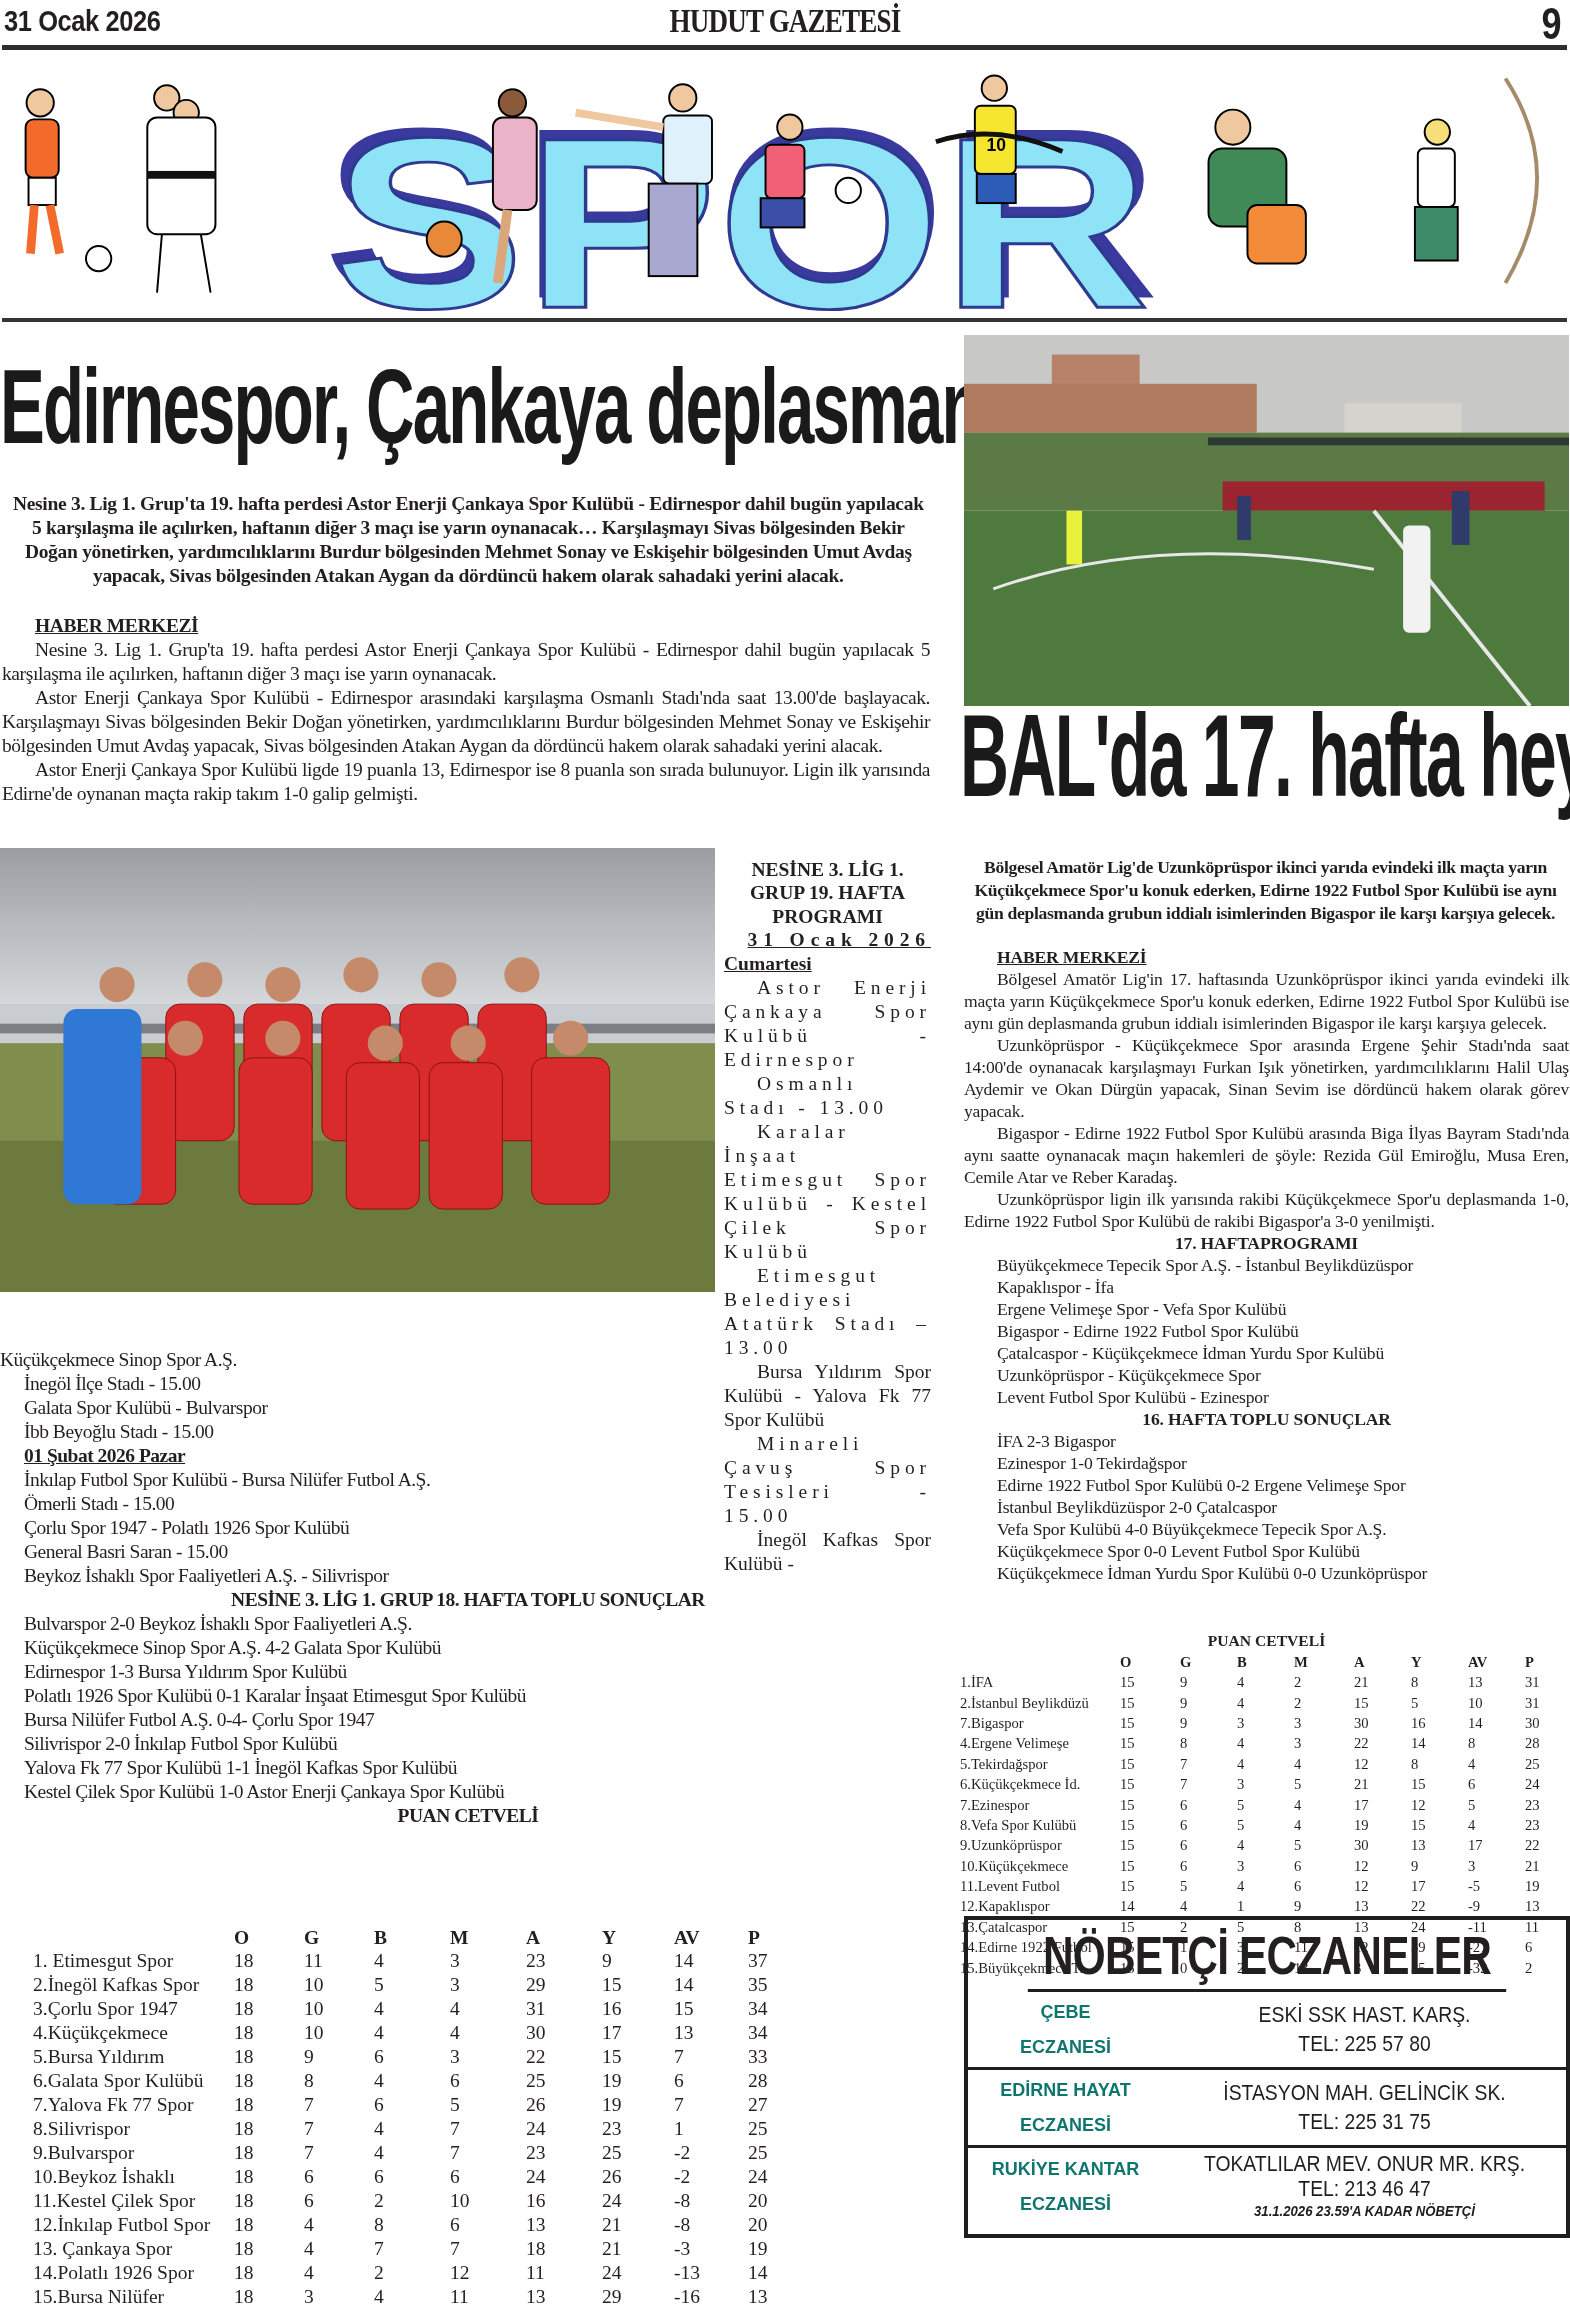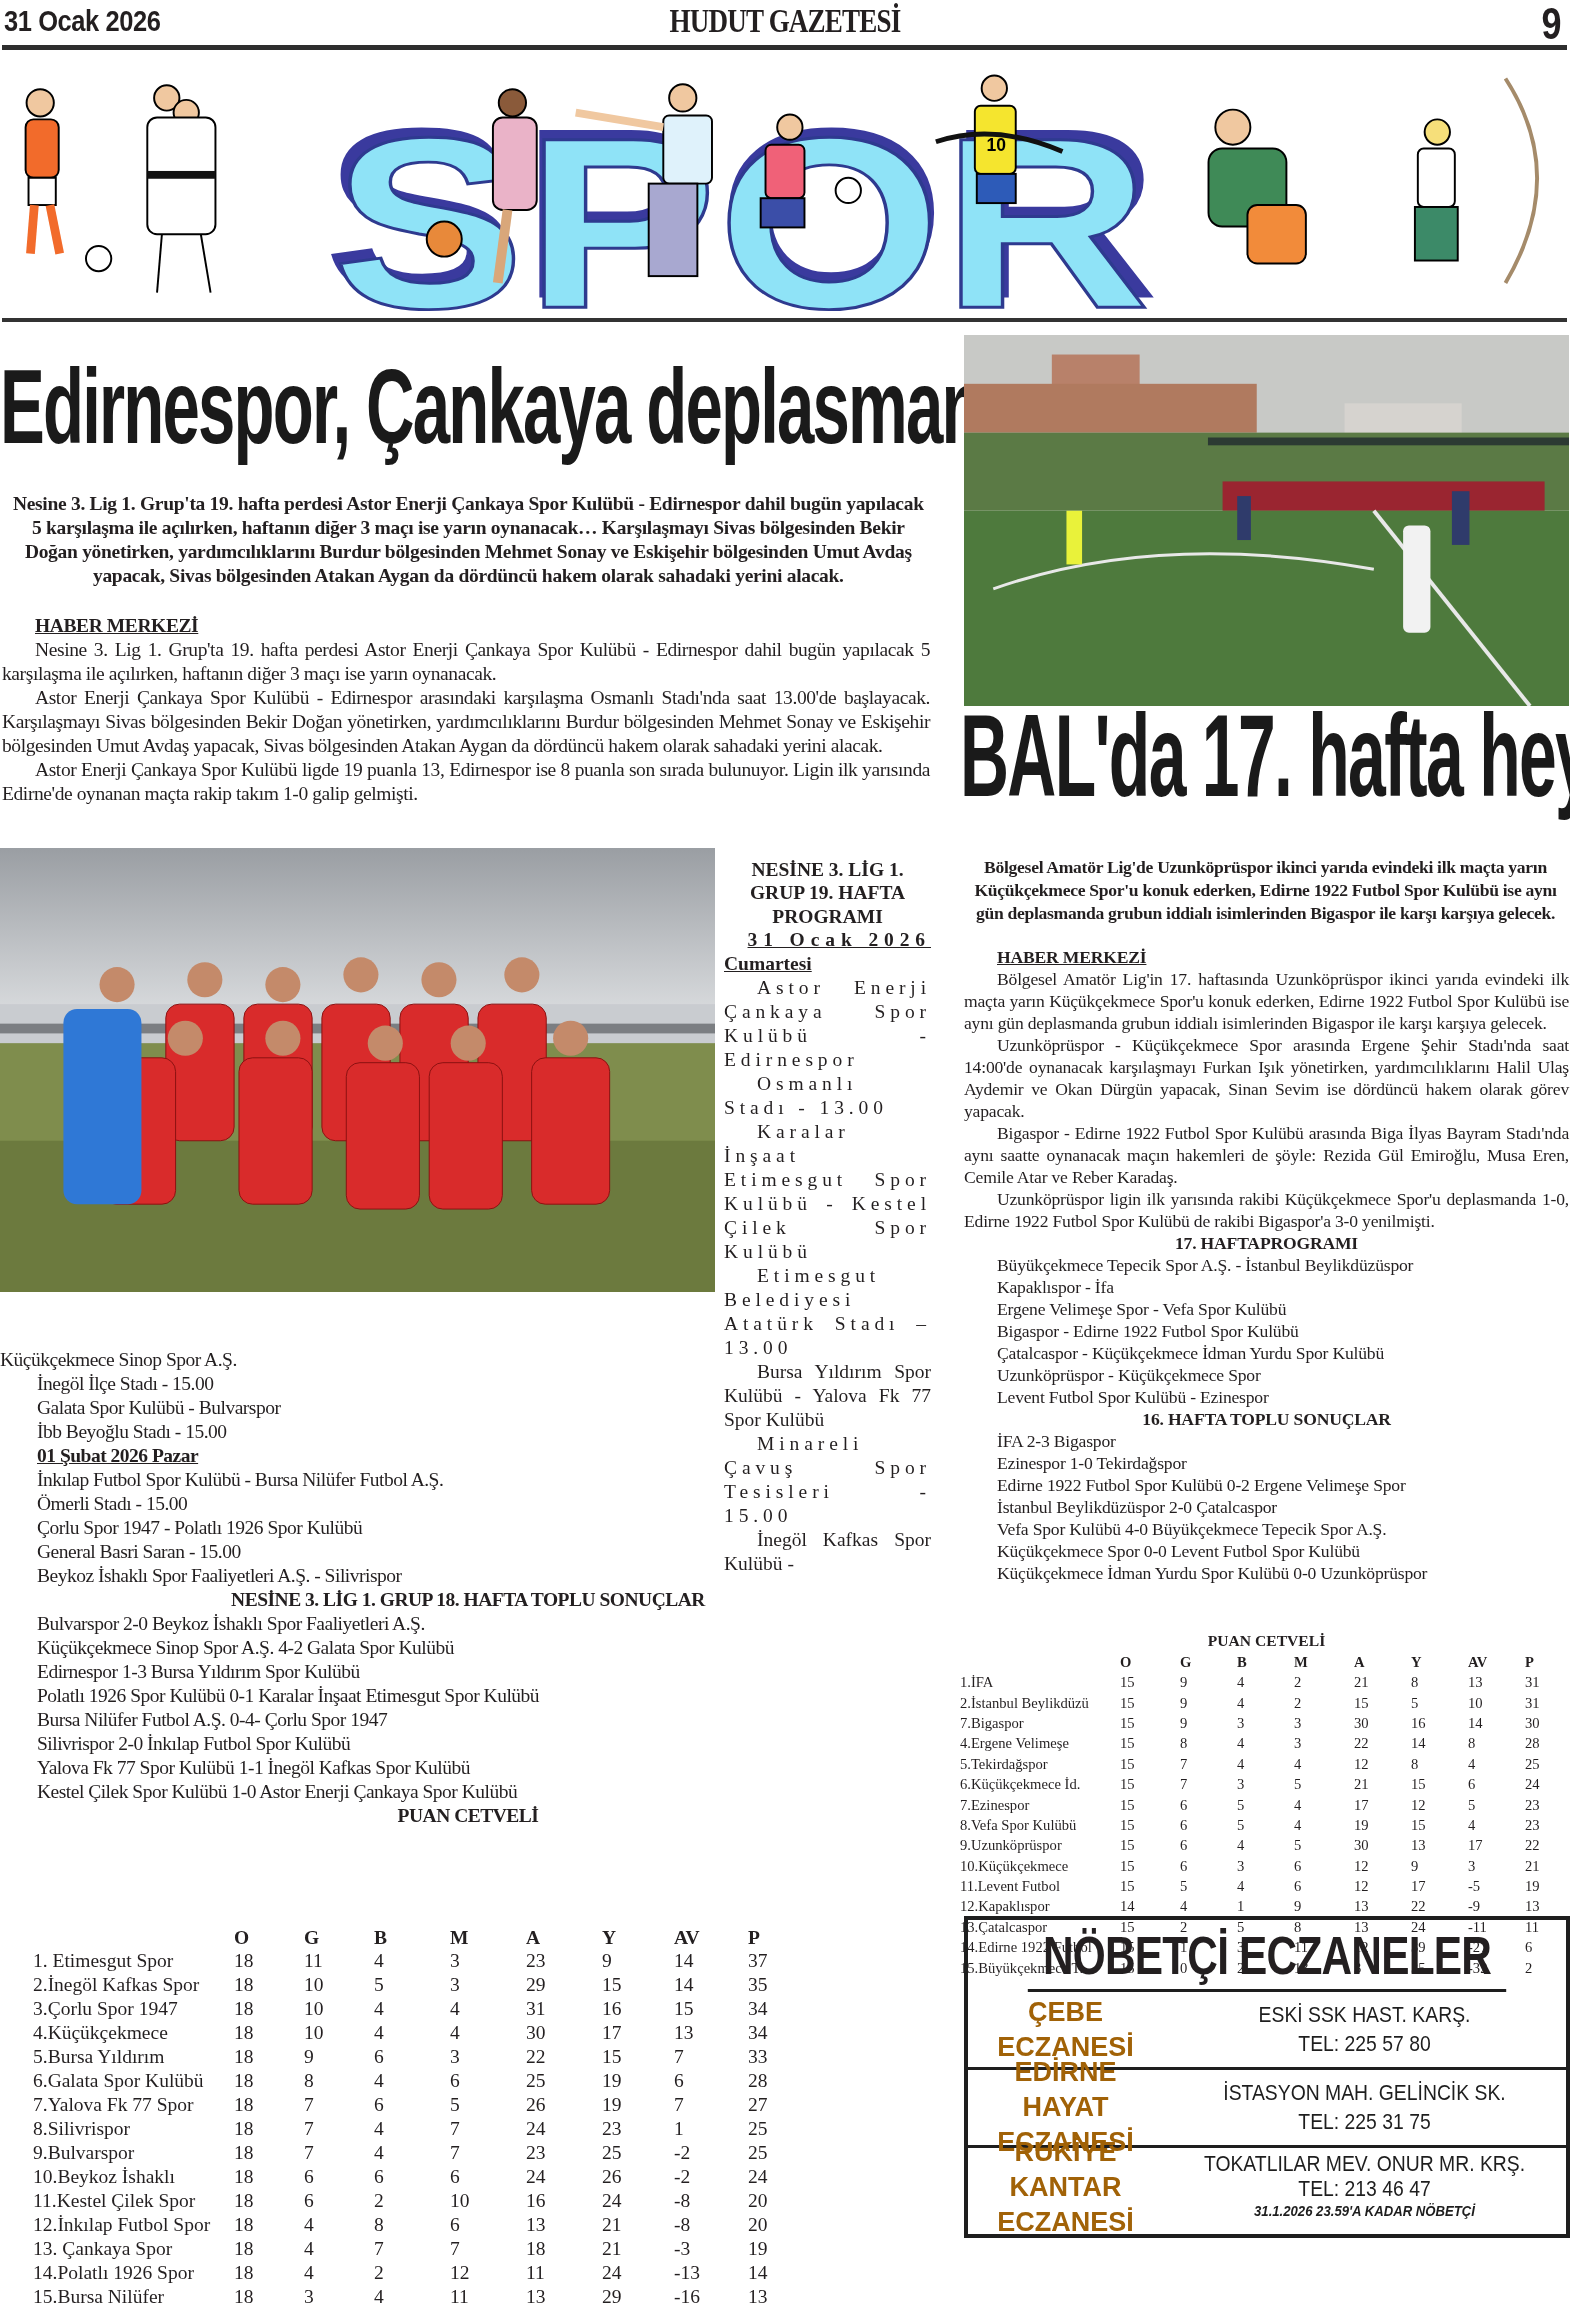--- a/index.html
+++ b/index.html
@@ -37,39 +37,39 @@
   .prog { position: absolute; left: 724px; top: 839px; width: 207px; font-size: 19.5px; line-height: 24px; }
   .prog .ttl { font-weight: bold; text-align: center; line-height: 23.4px; margin-top: 19px; }
   .prog .date { font-weight: bold; text-decoration: underline; text-align: right; letter-spacing: 5.9px; }
   .prog .day { font-weight: bold; text-decoration: underline; }
   .prog p { text-align: justify; text-align-last: left; }
   .prog p.ind { text-indent: 33px; }
   .prog p.spread { letter-spacing: 4.9px; }
 
   
   .llist { position: absolute; left: 0; top: 1348px; width: 936px; font-size: 19.5px; line-height: 24px; letter-spacing: -0.5px; }
-  .llist .ind { padding-left: 37px; }
+  .llist .ind { padding-left: 24px; }
   .llist .c { text-align: center; font-weight: bold; }
 
   
   table.std { position: absolute; border-collapse: collapse; font-size: 19.5px; }
   table.std th { font-weight: bold; text-align: left; padding: 0; height: 23.4px; }
   table.std td { padding: 0; height: 24px; white-space: nowrap; }
   .std-title { position: absolute; font-weight: bold; font-size: 19.5px; text-align: center; }
 
   table.std2 { position: absolute; border-collapse: collapse; font-size: 14.6px; }
   table.std2 th { font-weight: bold; text-align: left; padding: 0; height: 20.5px; }
   table.std2 td { padding: 0; height: 20.4px; white-space: nowrap; }
 
   
   .pharm { position: absolute; left: 964px; top: 1916px; width: 606px; height: 322px; border: 4.9px solid #1e1e1e; }
   .pharm-head { height: 72px; border-bottom: 3.9px solid #1e1e1e; text-align: center; font-family: "Liberation Sans", sans-serif; font-weight: bold; font-size: 53px; line-height: 72px; transform: scaleX(0.8); letter-spacing: -1px; }
   .pharm-row { display: flex; border-bottom: 3.9px solid #1e1e1e; height: 78px; }
   .pharm-row:last-child { border-bottom: none; height: 78px; }
-  .pharm-name { width: 195px; display: flex; flex-direction: column; justify-content: center; align-items: center; font-family: "Liberation Sans", sans-serif; font-weight: bold; font-size: 27px; line-height: 35px; color: #a16207; text-align: center; }
+  .pharm-name { width: 195px; display: flex; flex-direction: column; justify-content: center; align-items: center; font-family: "Liberation Sans", sans-serif; font-weight: bold; font-size: 18px; line-height: 35px; color: #0f766e; text-align: center; }
   .pharm-info { flex: 1; display: flex; flex-direction: column; justify-content: center; align-items: center; font-family: "Liberation Sans", sans-serif; font-size: 21.5px; line-height: 29px; color: #1e1e1e; transform: scaleX(0.9); white-space: nowrap; }
   .pharm-note { font-style: italic; font-weight: bold; font-size: 14.6px; line-height: 19.5px; }
 </style>
 </head>
 <body>
 
 <div class="masthead">
   <div class="mh-date">31 Ocak 2026</div>
   <div class="mh-title">HUDUT GAZETESİ</div>
   <div class="mh-page">9</div>

